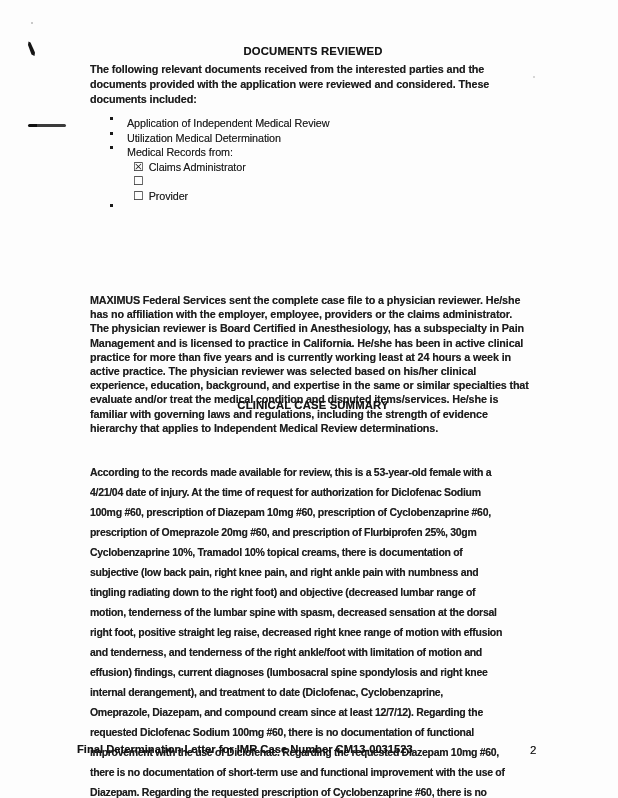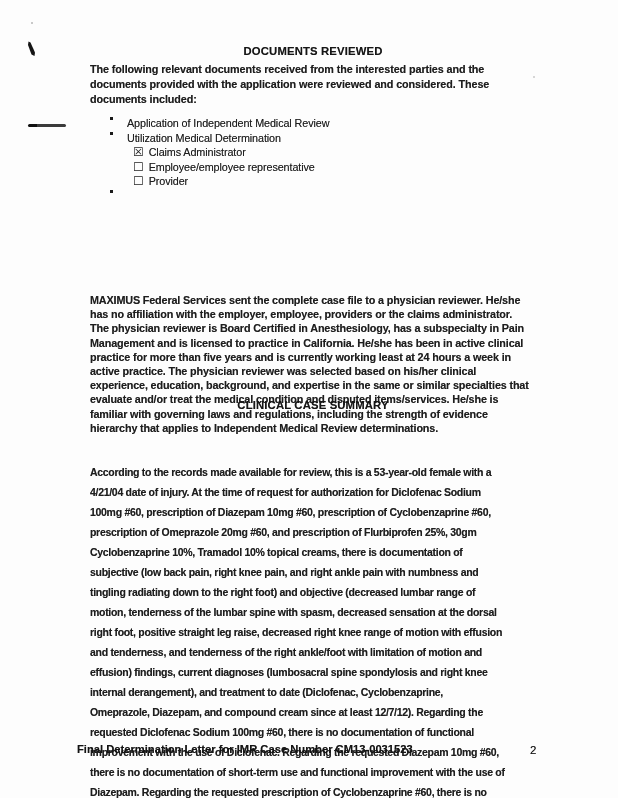--- a/index.html
+++ b/index.html
@@ -53,27 +53,30 @@
 
   <div class="bullets">
     <div class="brow">
       <span class="bmark"></span>
       <span>Application of Independent Medical Review</span>
     </div>
     <div class="brow">
       <span class="bmark"></span>
       <span>Utilization Medical Determination</span>
     </div>
+    <div class="brow">
+      <span class="bmark"></span>
+      <span>Medical Records from:</span>
+    </div>
     <div class="brow sub">
       <span class="cbx">☒</span>
       <span>Claims Administrator</span>
     </div>
     <div class="brow sub">
       <span class="cbx">☐</span>
-      <span>Employee/employee representative</span>
     </div>
     <div class="brow sub">
       <span class="cbx">☐</span>
       <span>Provider</span>
     </div>
     <div class="brow">
       <span class="bmark"></span>
     </div>
   </div>
 

